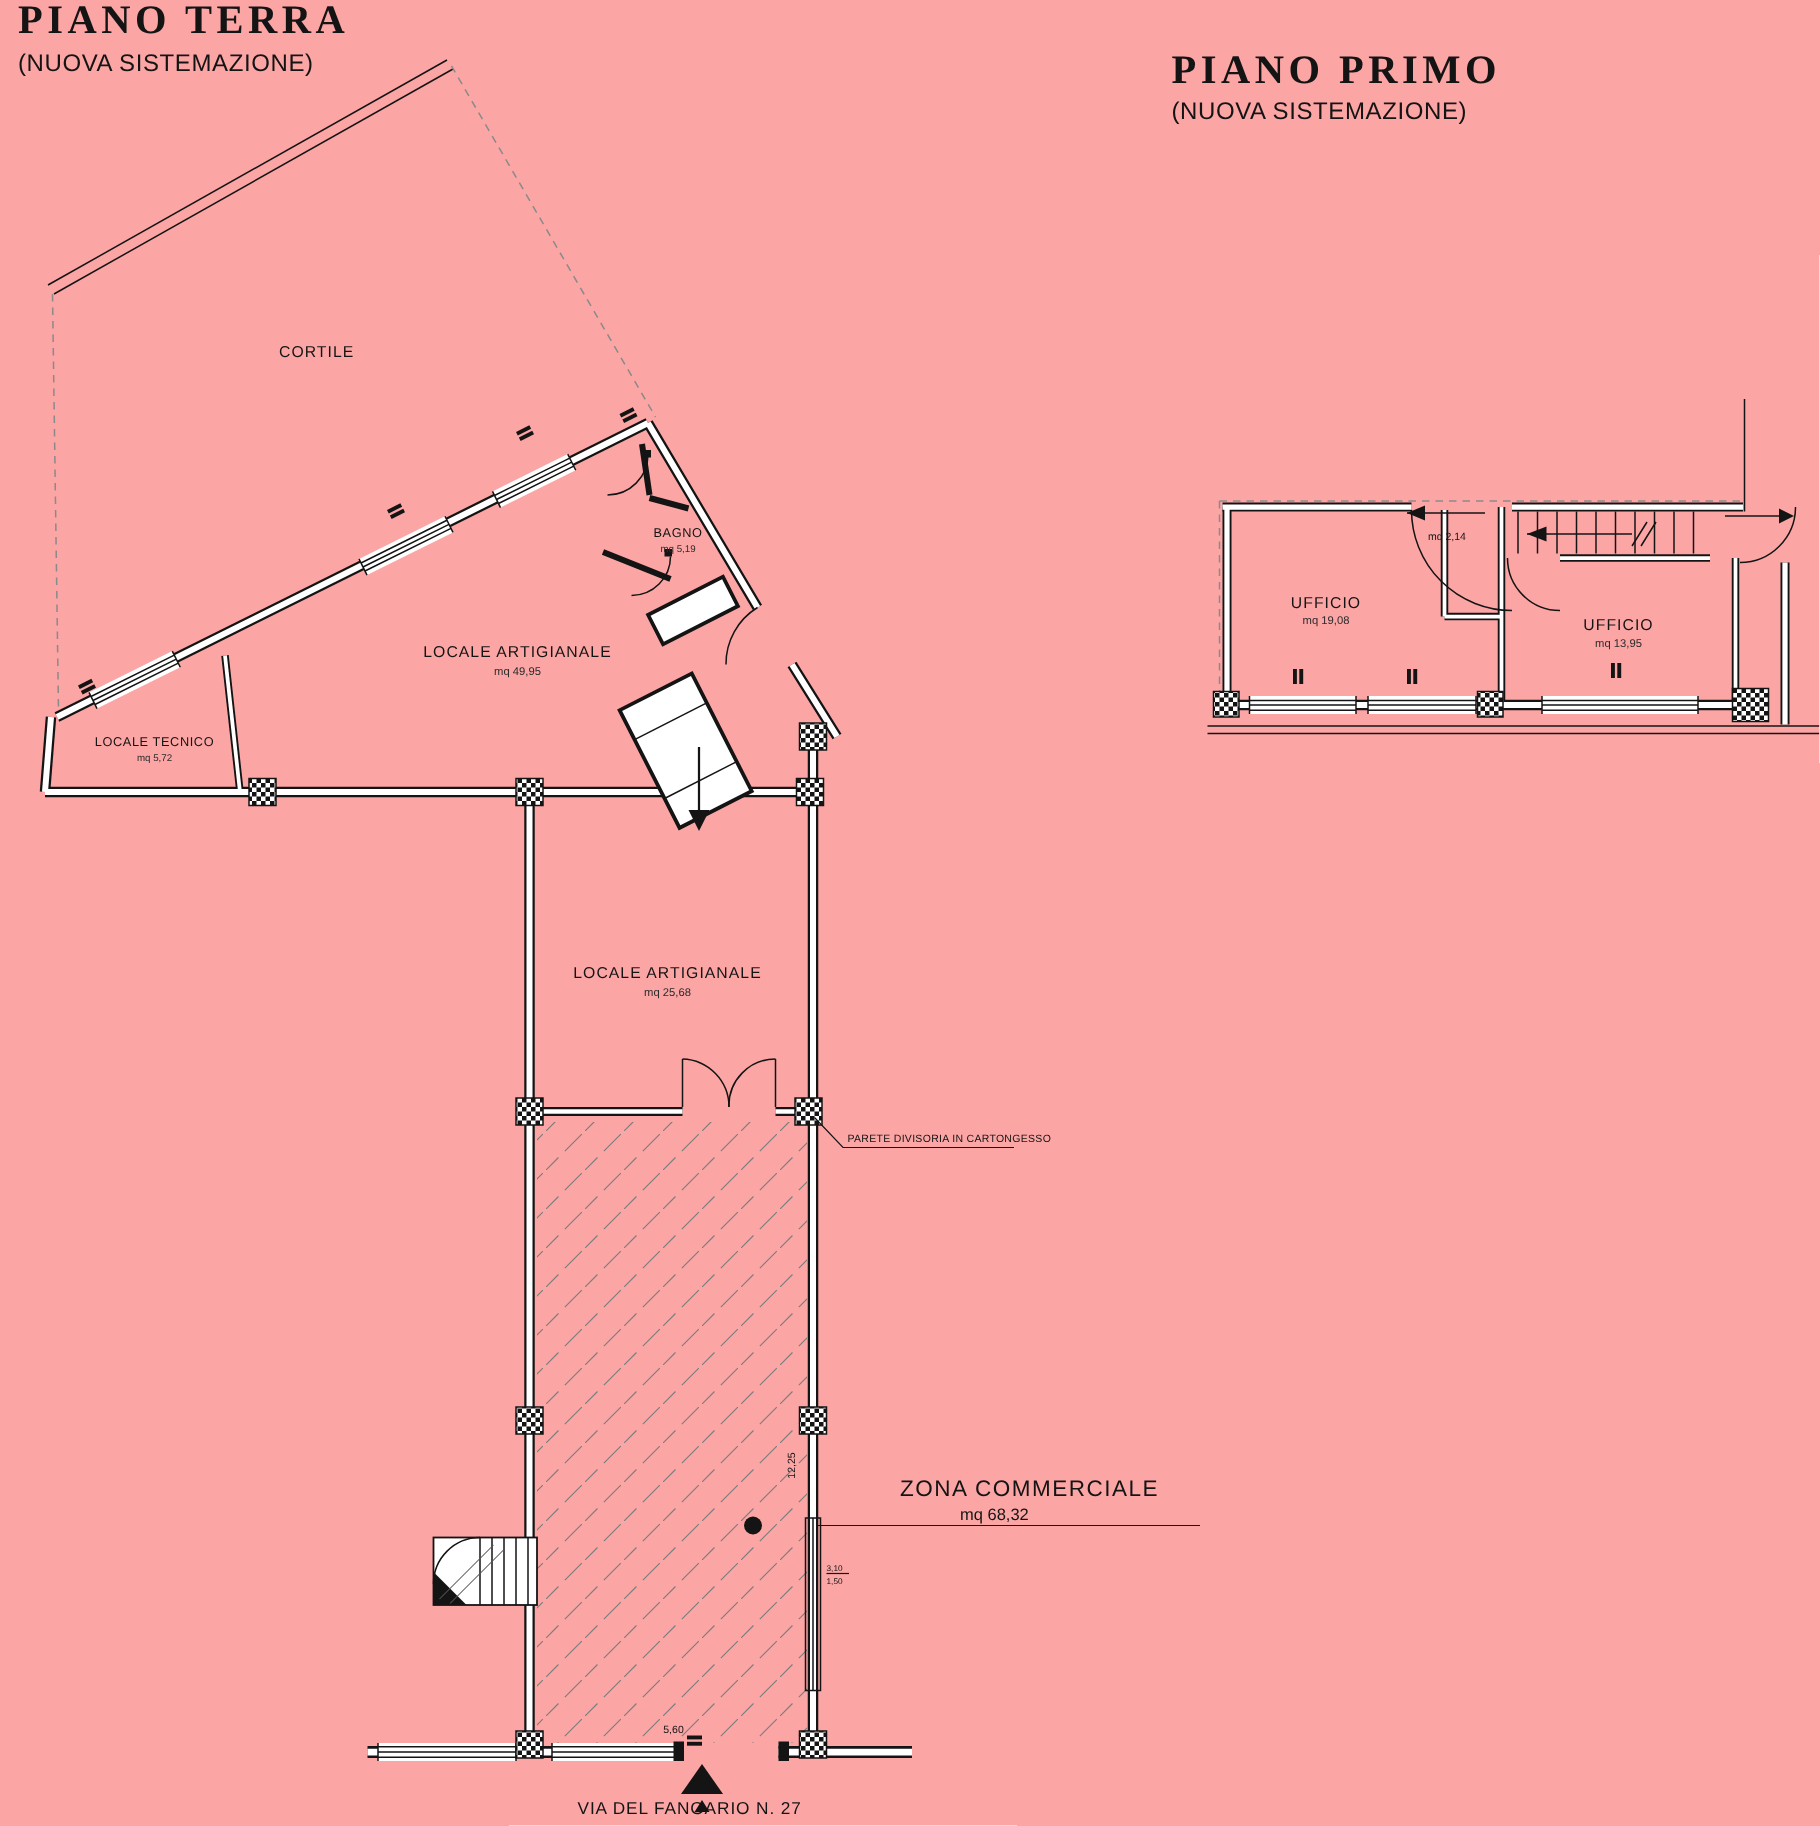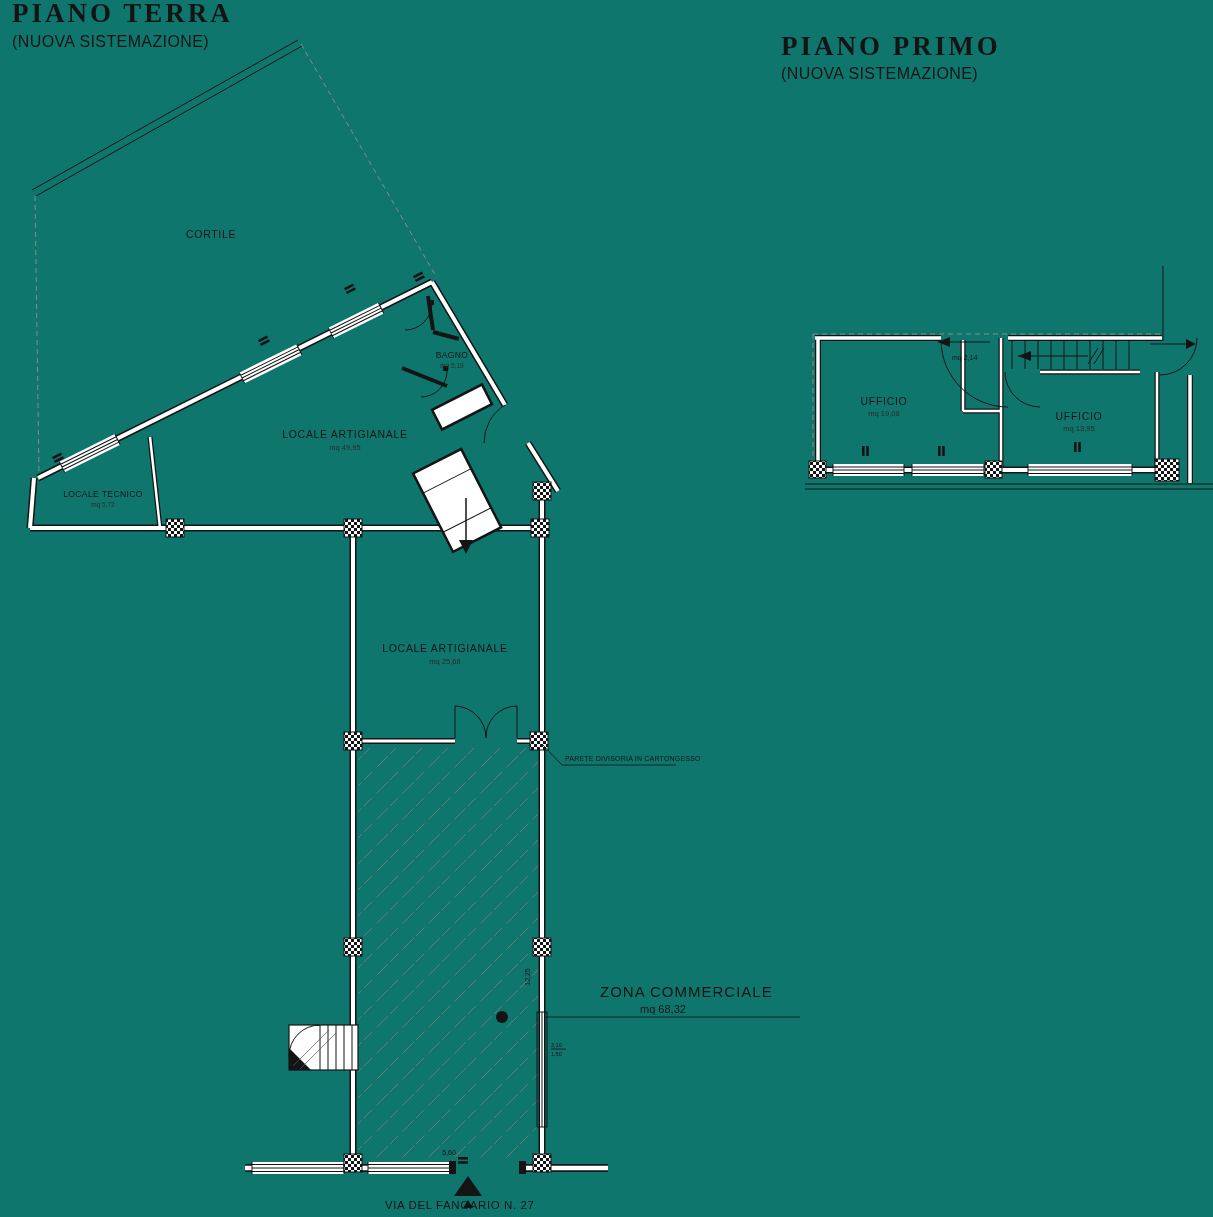--- a/index.html
+++ b/index.html
@@ -1,16 +1,16 @@
 <!DOCTYPE html>
 <html><head>
 <meta charset="utf-8">
 <style>
   html,body{margin:0;padding:0;background:#fff;}
-  .sheet{position:relative;width:1213px;height:1217px;background:#0f766e;overflow:hidden;
+  .sheet{position:relative;width:1213px;height:1217px;background:#fca5a5;overflow:hidden;
          font-family:"Liberation Sans",sans-serif;}
   svg{position:absolute;left:0;top:0;}
   
   .k{stroke:#141414;fill:none;stroke-linecap:butt;}
   .wh{stroke:#ffffff;fill:none;stroke-linecap:butt;}
   .dash{stroke:#8a8a8a;fill:none;stroke-dasharray:5 4;stroke-width:1;}
   .thin{stroke:#141414;fill:none;stroke-width:1;}
   .xthin{stroke:#141414;fill:none;stroke-width:0.8;}
   
   text{fill:#141414;}

